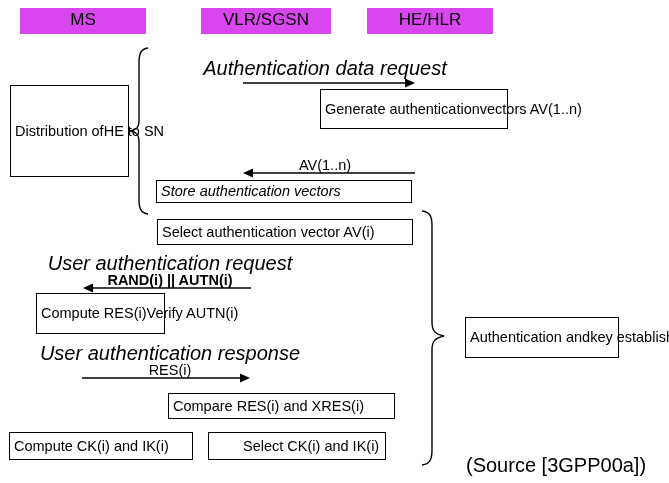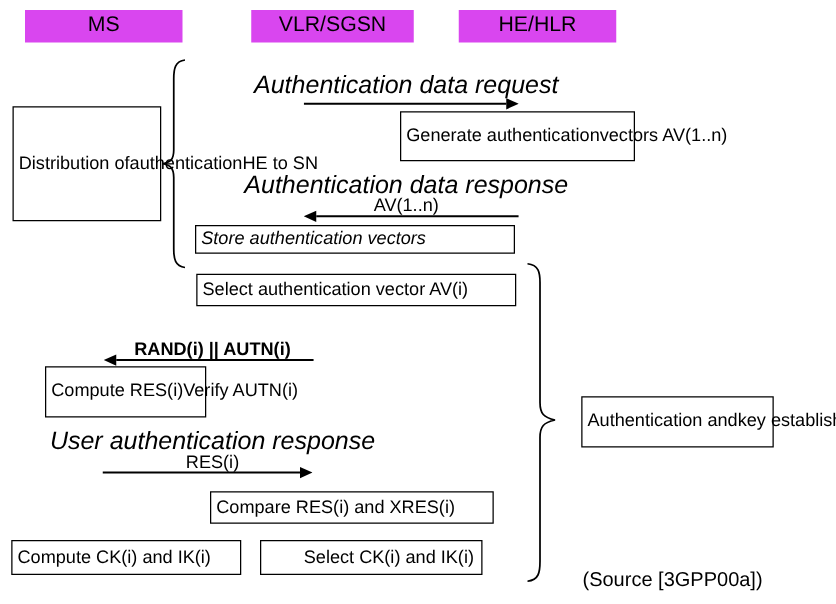--- a/index.html
+++ b/index.html
@@ -57,21 +57,21 @@
   }
   .msg-plain {
     font-size: 14.5px;
     line-height: 17px;
     white-space: nowrap;
     text-align: center;
   }
 
   
   .source-note {
-    font-size: 16px;
+    font-size: 20px;
     line-height: 20px;
     white-space: nowrap;
   }
 
   svg { display: block; }
   .stroke-k { stroke: #000; fill: none; }
 </style>
 </head>
 <body>
 
@@ -84,21 +84,20 @@
   <div class="abs entity-header" style="left:201px; top:8px; width:130px; height:26px;">
     <span>VLR/SGSN</span>
   </div>
 
   <div class="abs entity-header" style="left:367px; top:8px; width:126px; height:26px;">
     <span>HE/HLR</span>
   </div>
 
   <div class="abs pbox" style="left:10px; top:85px; width:119px; height:92px;">
     <span class="ln">Distribution of</span>
-    <span class="ln">authentication</span>
     <span class="ln">HE to SN</span>
   </div>
 
   <div class="abs" style="left:128px; top:46px; width:22px; height:170px;">
     <svg width="22" height="170" viewBox="0 0 22 170">
       <path class="stroke-k" stroke-width="1.4" d="M20,2 C12,3 11,9 11,17 L11,74 C11,82 8,84 2,85 C8,86 11,88 11,96 L11,153 C11,161 12,167 20,168"></path>
     </svg>
   </div>
 
   <div class="abs msg-italic" style="left:175px; top:60px; width:300px;">
@@ -109,23 +108,20 @@
       <line class="stroke-k" stroke-width="1.6" x1="0" y1="5" x2="162" y2="5"></line>
       <polygon points="162,0.5 172,5 162,9.5" fill="#000"></polygon>
     </svg>
   </div>
 
   <div class="abs pbox" style="left:320px; top:89px; width:188px; height:40px;">
     <span class="ln">Generate authentication</span>
     <span class="ln">vectors AV(1..n)</span>
   </div>
 
-  <div class="abs msg-italic" style="left:175px; top:140px; width:300px;">
-    <span>Authentication data response</span>
-  </div>
   <div class="abs msg-plain" style="left:175px; top:157px; width:300px;">
     <span>AV(1..n)</span>
   </div>
   <div class="abs" style="left:243px; top:168px; width:172px; height:12px;">
     <svg width="172" height="12" viewBox="0 0 172 12">
       <line class="stroke-k" stroke-width="1.6" x1="10" y1="5" x2="172" y2="5"></line>
       <polygon points="10,0.5 0,5 10,9.5" fill="#000"></polygon>
     </svg>
   </div>
 
@@ -141,20 +137,23 @@
     <svg width="26" height="258" viewBox="0 0 26 258">
       <path class="stroke-k" stroke-width="1.4" d="M2,2 C11,3 12,9 12,17 L12,113 C12,122 15,125 24,127 C15,129 12,132 12,141 L12,240 C12,249 11,255 2,256"></path>
     </svg>
   </div>
 
   <div class="abs pbox" style="left:465px; top:317px; width:154px; height:41px;">
     <span class="ln">Authentication and</span>
     <span class="ln">key establishment</span>
   </div>
 
+  <div class="abs msg-italic" style="left:20px; top:255px; width:300px;">
+    <span>User authentication request</span>
+  </div>
   <div class="abs msg-plain" style="left:20px; top:272px; width:300px;font-weight:bold;">
     <span>RAND(i) || AUTN(i)</span>
   </div>
   <div class="abs" style="left:83px; top:283px; width:168px; height:12px;">
     <svg width="168" height="12" viewBox="0 0 168 12">
       <line class="stroke-k" stroke-width="1.6" x1="10" y1="5" x2="168" y2="5"></line>
       <polygon points="10,0.5 0,5 10,9.5" fill="#000"></polygon>
     </svg>
   </div>
 

